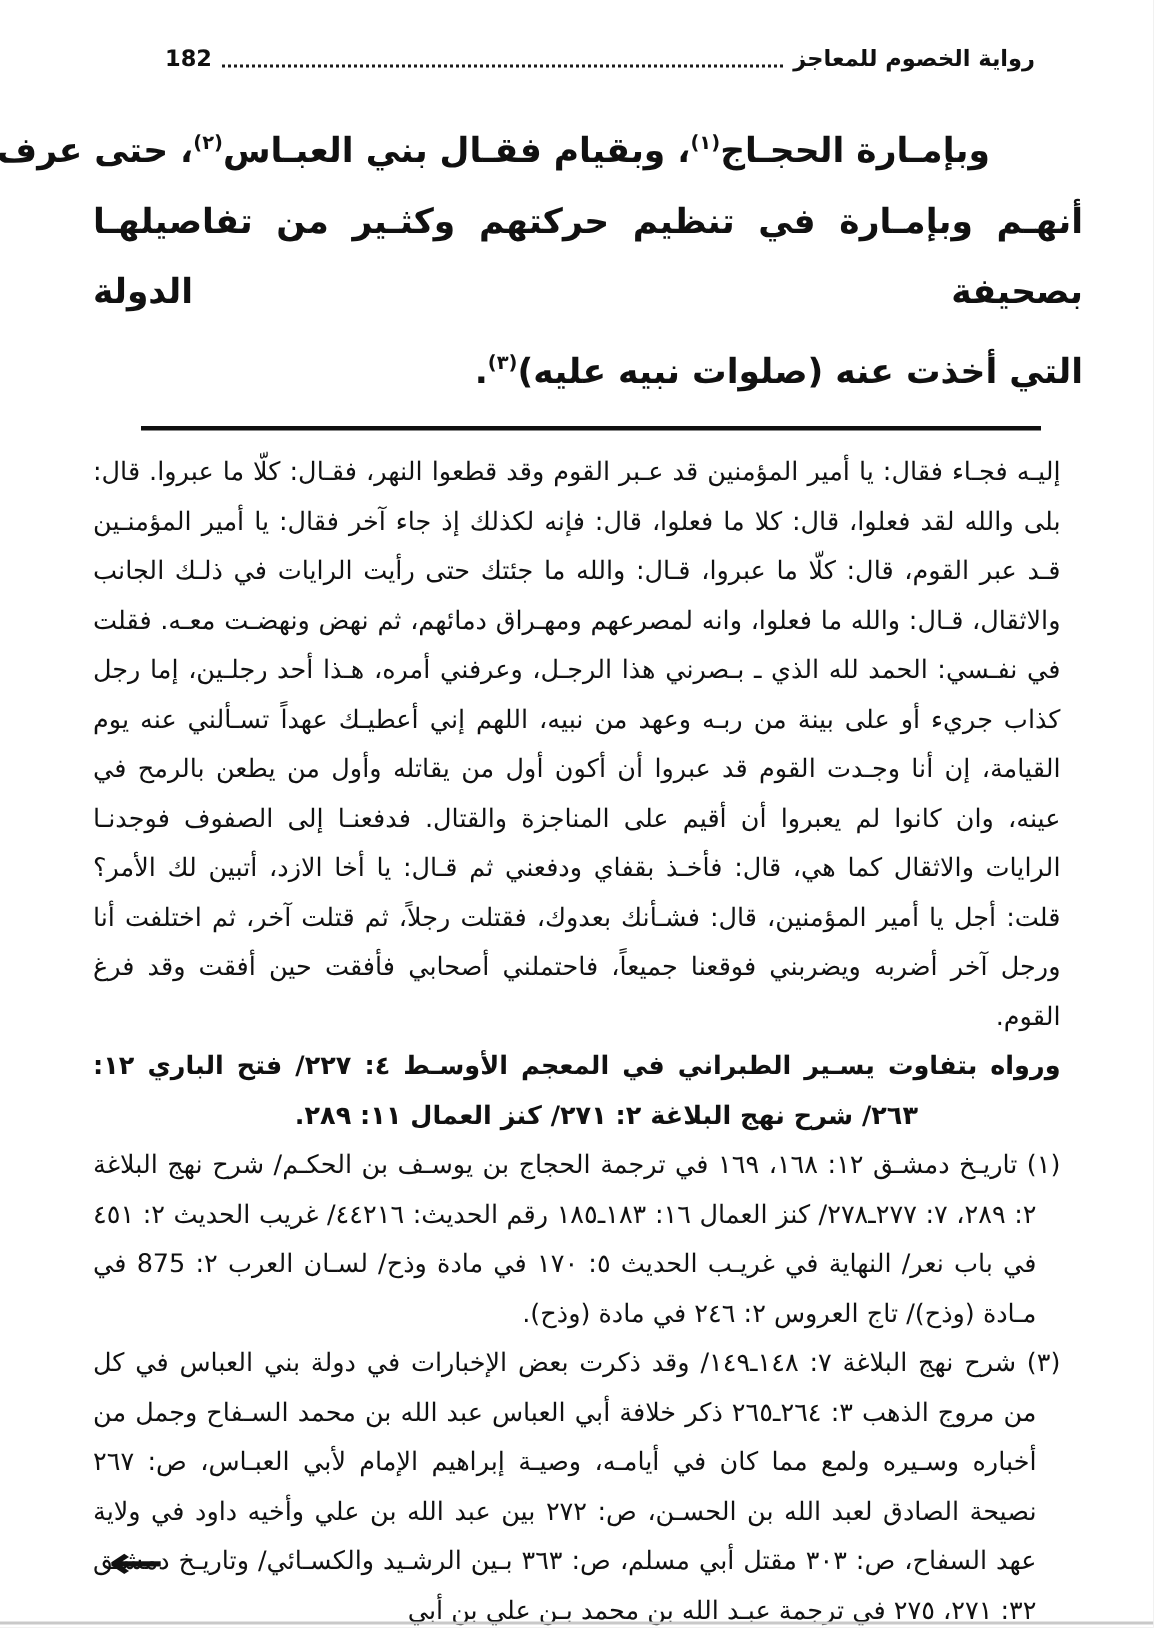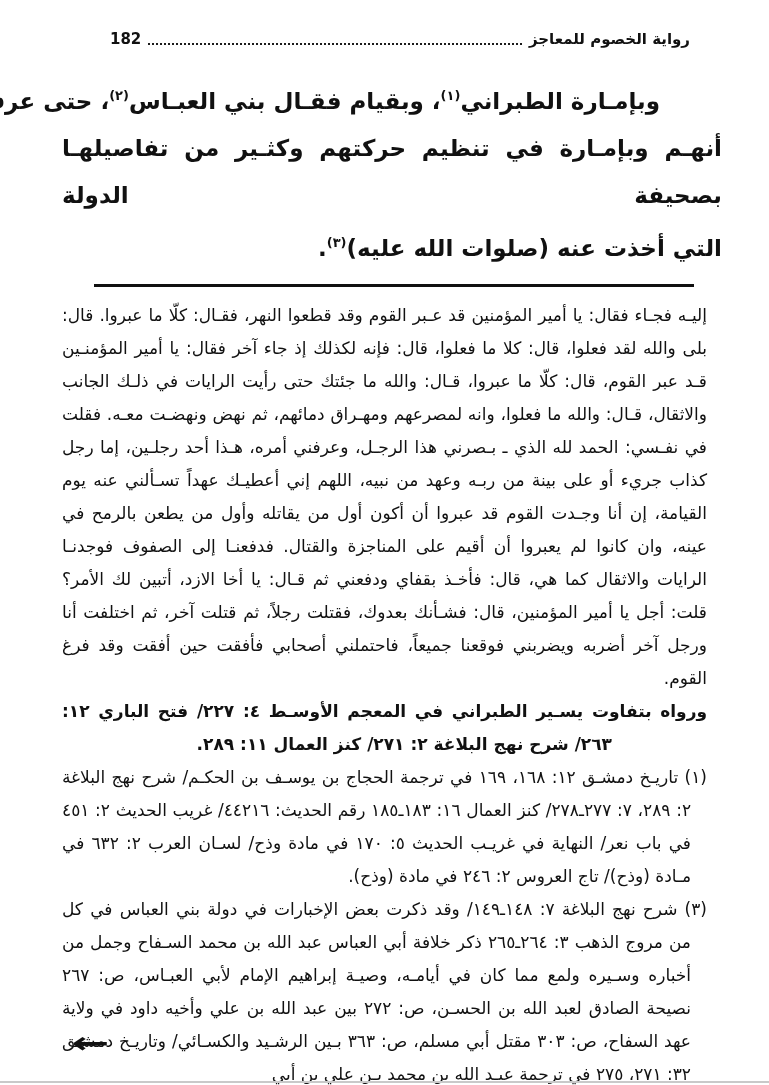--- a/index.html
+++ b/index.html
@@ -106,35 +106,35 @@
 
 <div class="page">
 
   <div class="running-head">
     <span>رواية الخصوم للمعاجز</span>
     <span class="leader"></span>
     <span>182</span>
   </div>
 
   <div class="main-text">
-    <div class="main-line indent"><span>وبإمـارة الطبراني</span><sup class="fn-ref">(١)</sup><span>، وبقيام فقـال بني العبـاس</span><sup class="fn-ref">(٢)</sup><span>، حتى عرف عنهم</span></div>
+    <div class="main-line indent"><span>وبإمـارة الحجـاج</span><sup class="fn-ref">(١)</sup><span>، وبقيام فقـال بني العبـاس</span><sup class="fn-ref">(٢)</sup><span>، حتى عرف عنهم</span></div>
     <div class="main-line stretch"><span>أنهـم وبإمـارة في تنظيم حركتهم وكثـير من تفاصيلهـا بصحيفة الدولة</span></div>
-    <div class="main-line"><span>التي أخذت عنه (صلوات الله عليه)</span><sup class="fn-ref">(٣)</sup><span>.</span></div>
+    <div class="main-line"><span>التي أخذت عنه (صلوات نبيه عليه)</span><sup class="fn-ref">(٣)</sup><span>.</span></div>
   </div>
 
   <div class="fn-rule"></div>
 
   <div class="footnotes">
 
     <p><span>إليـه فجـاء فقال: يا أمير المؤمنين قد عـبر القوم وقد قطعوا النهر، فقـال: كلّا ما عبروا. قال: بلى والله لقد فعلوا، قال: كلا ما فعلوا، قال: فإنه لكذلك إذ جاء آخر فقال: يا أمير المؤمنـين قـد عبر القوم، قال: كلّا ما عبروا، قـال: والله ما جئتك حتى رأيت الرايات في ذلـك الجانب والاثقال، قـال: والله ما فعلوا، وانه لمصرعهم ومهـراق دمائهم، ثم نهض ونهضـت معـه. فقلت في نفـسي: الحمد لله الذي ـ بـصرني هذا الرجـل، وعرفني أمره، هـذا أحد رجلـين، إما رجل كذاب جريء أو على بينة من ربـه وعهد من نبيه، اللهم إني أعطيـك عهداً تسـألني عنه يوم القيامة، إن أنا وجـدت القوم قد عبروا أن أكون أول من يقاتله وأول من يطعن بالرمح في عينه، وان كانوا لم يعبروا أن أقيم على المناجزة والقتال. فدفعنـا إلى الصفوف فوجدنـا الرايات والاثقال كما هي، قال: فأخـذ بقفاي ودفعني ثم قـال: يا أخا الازد، أتبين لك الأمر؟ قلت: أجل يا أمير المؤمنين، قال: فشـأنك بعدوك، فقتلت رجلاً، ثم قتلت آخر، ثم اختلفت أنا ورجل آخر أضربه ويضربني فوقعنا جميعاً، فاحتملني أصحابي فأفقت حين أفقت وقد فرغ القوم.</span></p>
 
     <p class="fn-citation"><span>ورواه بتفاوت يسـير الطبراني في المعجم الأوسـط ٤: ٢٢٧/ فتح الباري ١٢: ٢٦٣/ شرح نهج البلاغة ٢: ٢٧١/ كنز العمال ١١: ٢٨٩.</span></p>
 
     <p class="fn-item"><span class="fn-marker">(١)</span>
-      <span>تاريـخ دمشـق ١٢: ١٦٨، ١٦٩ في ترجمة الحجاج بن يوسـف بن الحكـم/ شرح نهج البلاغة ٢: ٢٨٩، ٧: ٢٧٧ـ٢٧٨/ كنز العمال ١٦: ١٨٣ـ١٨٥ رقم الحديث: ٤٤٢١٦/ غريب الحديث ٢: ٤٥١ في باب نعر/ النهاية في غريـب الحديث ٥: ١٧٠ في مادة وذح/ لسـان العرب ٢: ٦٣٢ في مـادة (وذح)/ تاج العروس ٢: ٢٤٦ في مادة (وذح).</span></p>
+      <span>تاريـخ دمشـق ١٢: ١٦٨، ١٦٩ في ترجمة الحجاج بن يوسـف بن الحكـم/ شرح نهج البلاغة ٢: ٢٨٩، ٧: ٢٧٧ـ٢٧٨/ كنز العمال ١٦: ١٨٣ـ١٨٥ رقم الحديث: ٤٤٢١٦/ غريب الحديث ٢: ٤٥١ في باب نعر/ النهاية في غريـب الحديث ٥: ١٧٠ في مادة وذح/ لسـان العرب ٢: 875 في مـادة (وذح)/ تاج العروس ٢: ٢٤٦ في مادة (وذح).</span></p>
 
 
     <p class="fn-item"><span class="fn-marker">(٣)</span>
       <span>شرح نهج البلاغة ٧: ١٤٨ـ١٤٩/ وقد ذكرت بعض الإخبارات في دولة بني العباس في كل من مروج الذهب ٣: ٢٦٤ـ٢٦٥ ذكر خلافة أبي العباس عبد الله بن محمد السـفاح وجمل من أخباره وسـيره ولمع مما كان في أيامـه، وصيـة إبراهيم الإمام لأبي العبـاس، ص: ٢٦٧ نصيحة الصادق لعبد الله بن الحسـن، ص: ٢٧٢ بين عبد الله بن علي وأخيه داود في ولاية عهد السفاح، ص: ٣٠٣ مقتل أبي مسلم، ص: ٣٦٣ بـين الرشـيد والكسـائي/ وتاريـخ دمشـق ٣٢: ٢٧١، ٢٧٥ في ترجمة عبـد الله بن محمد بـن علي بن أبي</span></p>
 
   </div>
 
   <div class="continuation-arrow">←</div>
 
   <div class="page-bottom-edge"></div>

